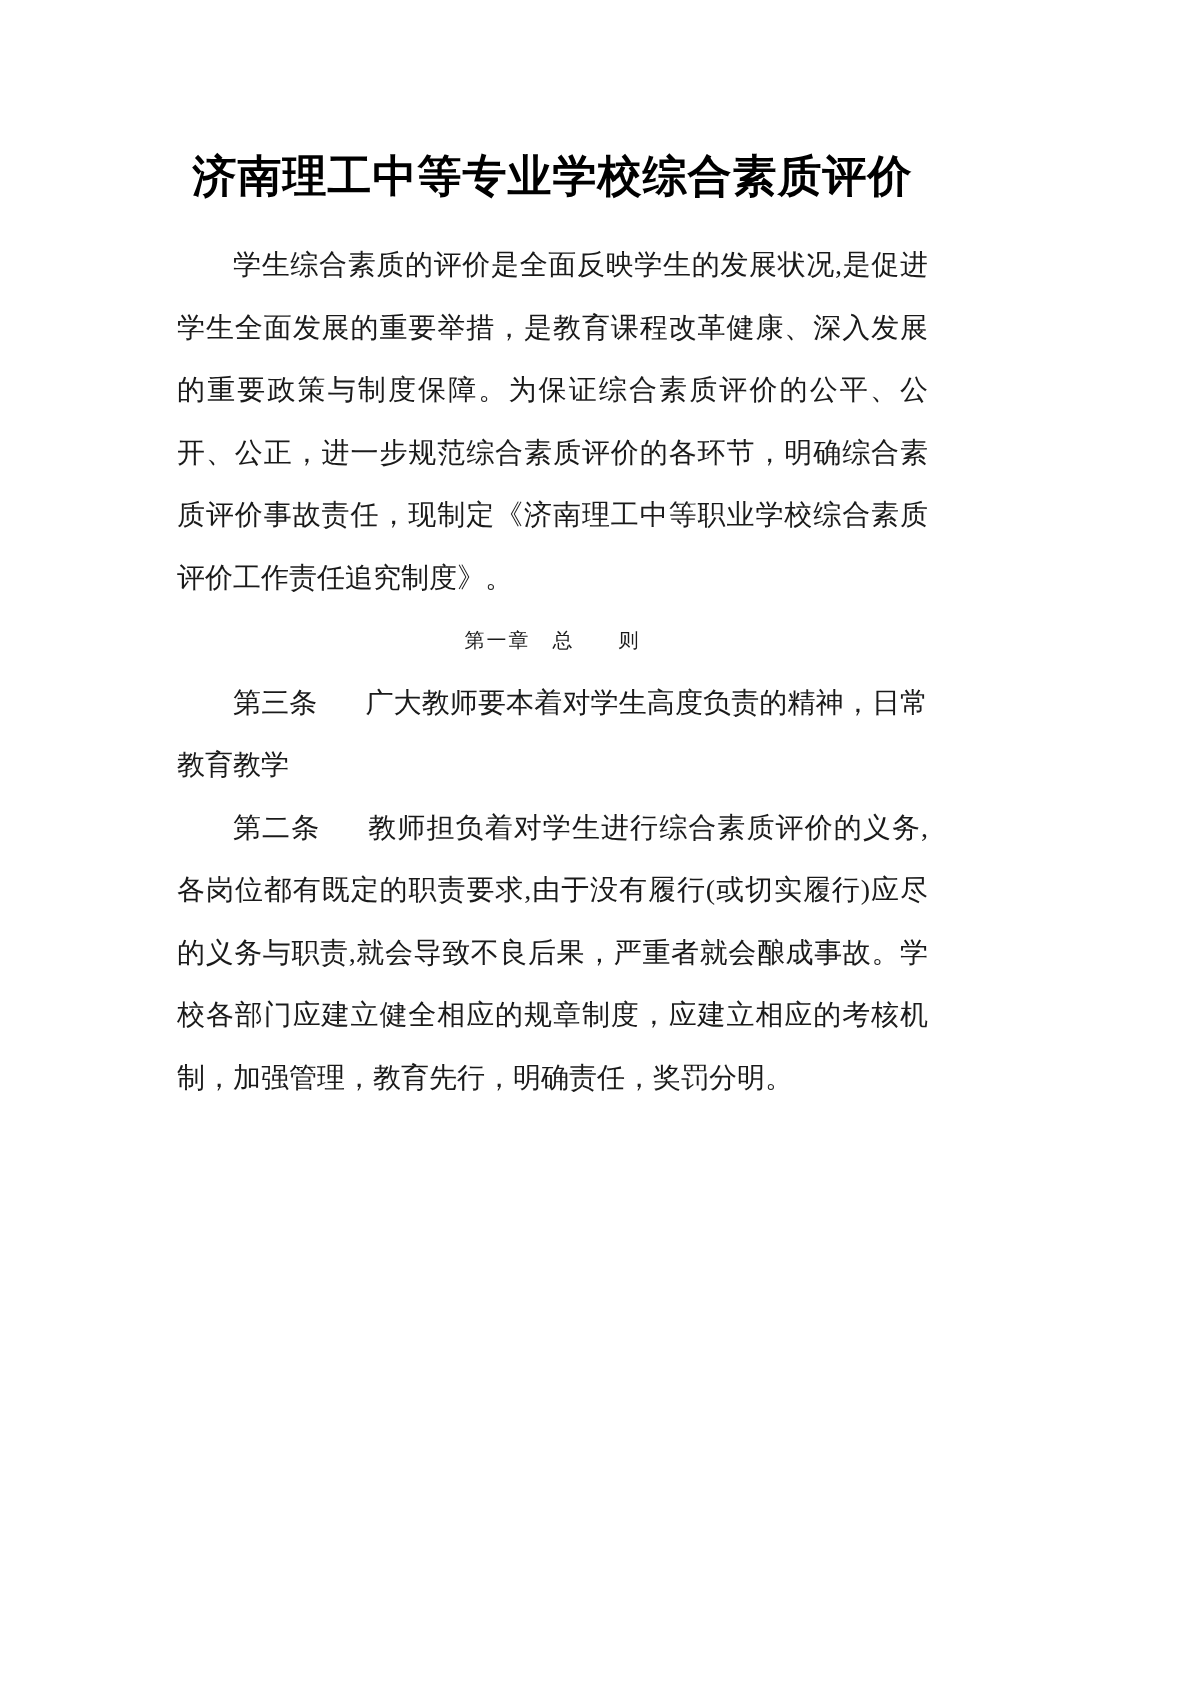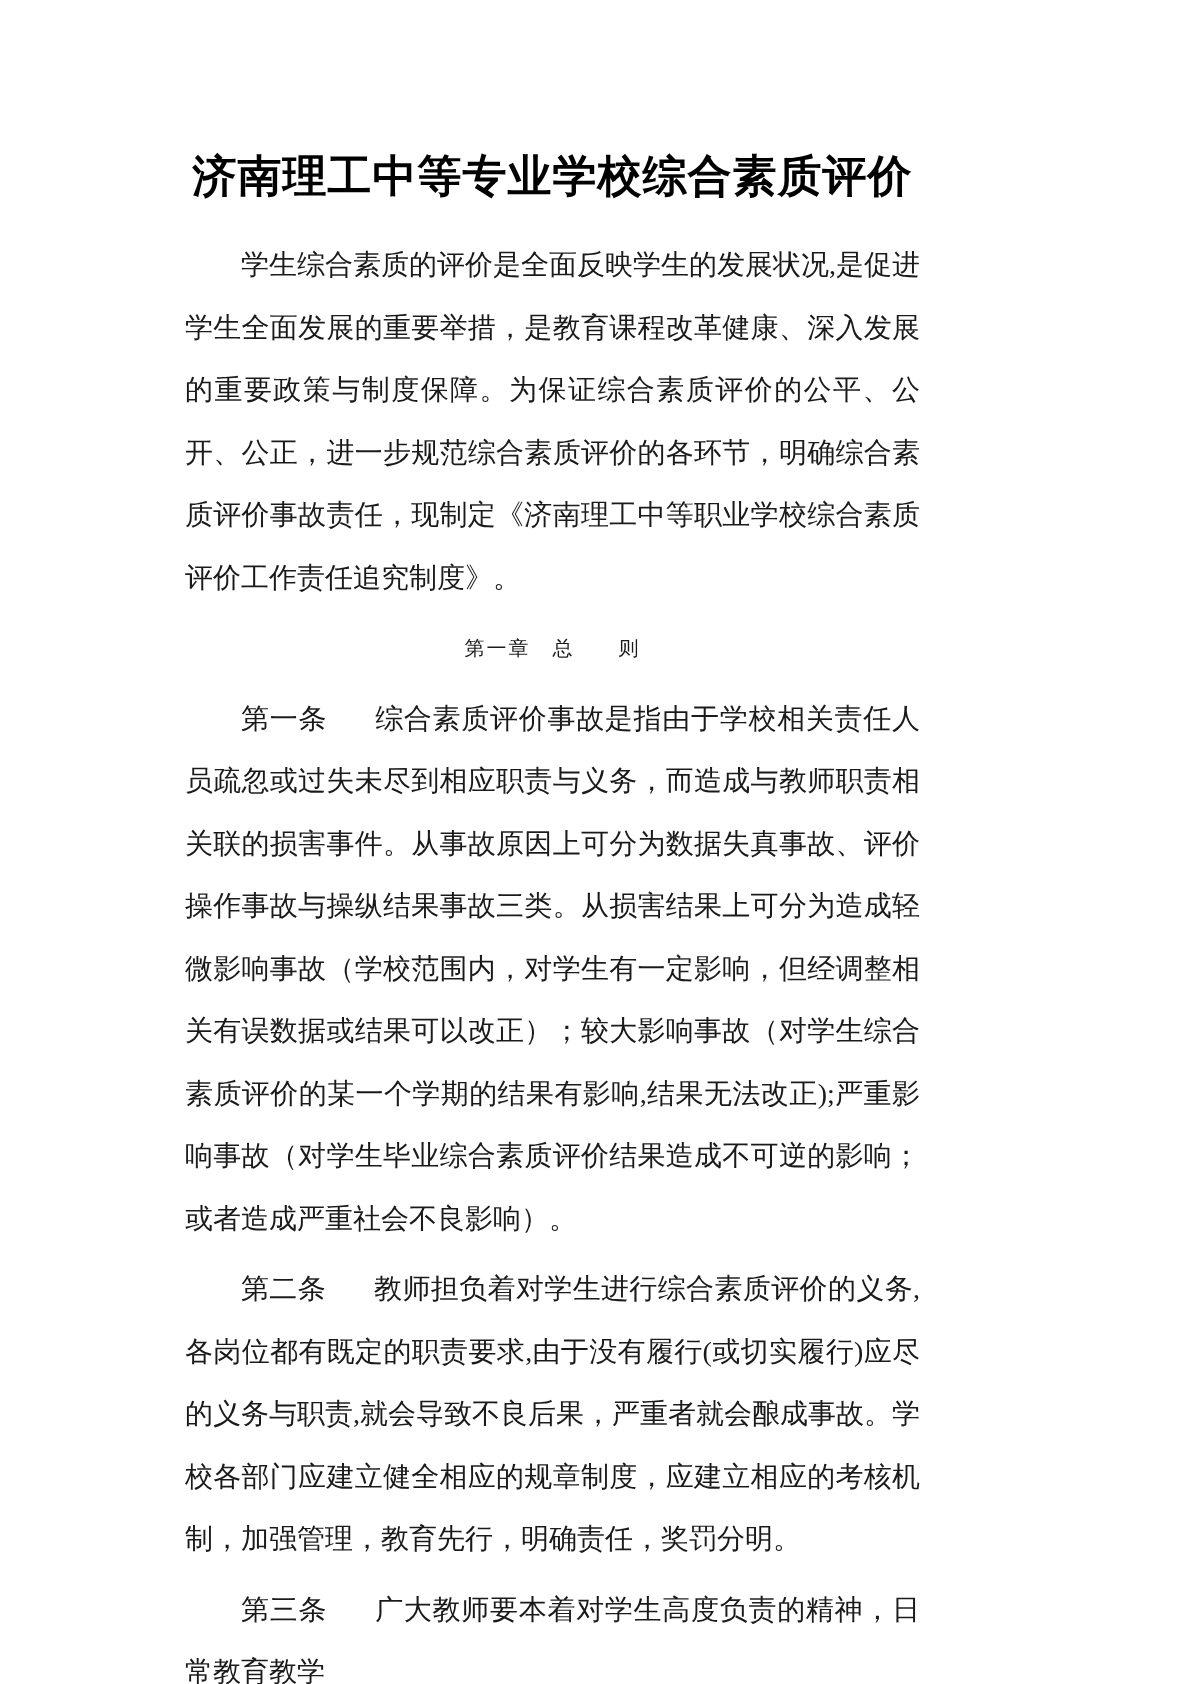--- a/index.html
+++ b/index.html
@@ -24,21 +24,21 @@
     text-align: center;
     font-family: "Liberation Sans", sans-serif;
     font-weight: 700;
     font-size: 44px;
     line-height: 67px;
     color: #000000;
     letter-spacing: 1px;
   }
   .title-line { display: block; }
   .par {
-    margin: 8px;
+    margin: 0;
     font-size: 28px;
     line-height: 62.5px;
     text-align: justify;
     text-justify: inter-ideograph;
     text-indent: 2em;
     word-break: normal;
   }
   .intro { margin-top: 25px; }
   .chapter {
     margin: 0;
@@ -55,18 +55,17 @@
 
 <div class="page">
   <h1 class="doc-title">
     <span class="title-line">济南理工中等专业学校综合素质评价</span>
   </h1>
 
   <p class="par intro">学生综合素质的评价是全面反映学生的发展状况,是促进学生全面发展的重要举措，是教育课程改革健康、深入发展的重要政策与制度保障。为保证综合素质评价的公平、公开、公正，进一步规范综合素质评价的各环节，明确综合素质评价事故责任，现制定《济南理工中等职业学校综合素质评价工作责任追究制度》。</p>
 
   <h2 class="chapter">第一章　总　　则</h2>
 
-  <p class="par article"><span class="art-label">第一条</span><span>综合素质评价事故是指由于学校相关责任人员疏忽或过失未尽到相应职责与义务，而造成与教师职责相关联的损害事件。从事故原因上可分为数据失真事故、评价操作事故与操纵结果事故三类。从损害结果上可分为造成轻微影响事故（学校范围内，对学生有一定影响，但经调整相关有误数据或结果可以改正）；较大影响事故（对学生综合素质评价的某一个学期的结果有影响,结果无法改正);严重影响事故（对学生毕业综合素质评价结果造成不可逆的影响；或者造成严重社会不良影响）。</span></p>
+
+  <p class="par article"><span class="art-label">第三条</span><span>广大教师要本着对学生高度负责的精神，日常教育教学</span></p>
 
   <p class="par article"><span class="art-label">第二条</span><span>教师担负着对学生进行综合素质评价的义务,各岗位都有既定的职责要求,由于没有履行(或切实履行)应尽的义务与职责,就会导致不良后果，严重者就会酿成事故。学校各部门应建立健全相应的规章制度，应建立相应的考核机制，加强管理，教育先行，明确责任，奖罚分明。</span></p>
-
-  <p class="par article"><span class="art-label">第三条</span><span>广大教师要本着对学生高度负责的精神，日常教育教学</span></p>
 </div>
 
 </body></html>

